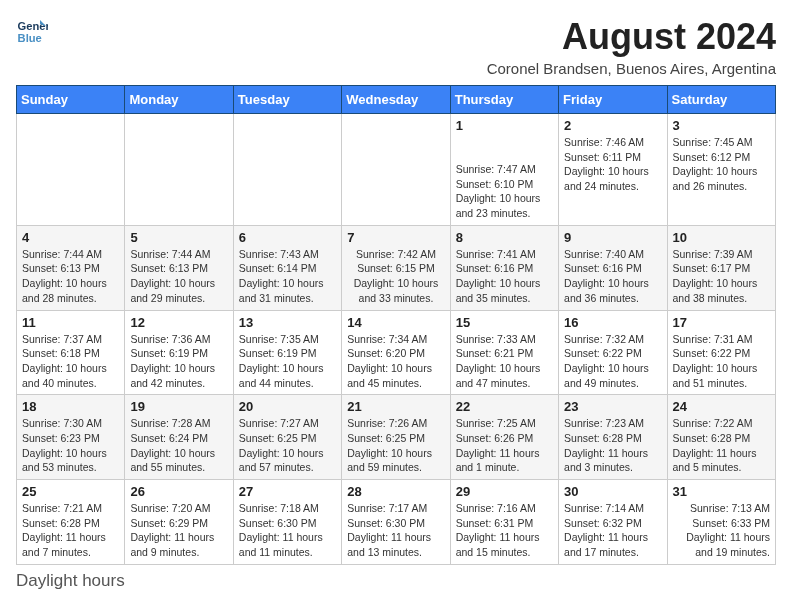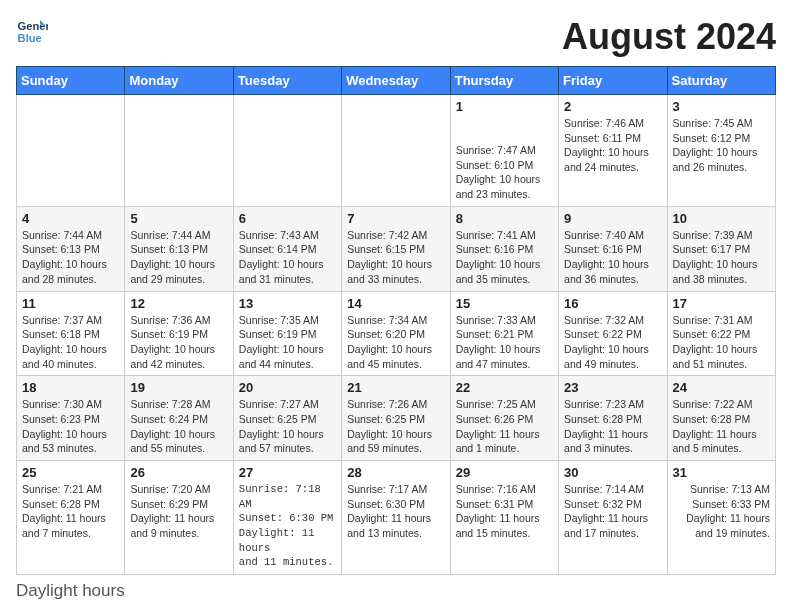--- a/index.html
+++ b/index.html
@@ -85,20 +85,21 @@
   <div class="logo">
     <svg class="logo-icon" viewBox="0 0 40 40" xmlns="http://www.w3.org/2000/svg">
       <rect x="0" y="0" width="40" height="40" fill="#fff"></rect>
       <text x="2" y="18" font-family="Arial" font-weight="bold" font-size="14" fill="#1a3a5c">General</text>
       <text x="2" y="33" font-family="Arial" font-weight="bold" font-size="14" fill="#4a90c4">Blue</text>
       <polygon points="30,5 38,13 30,10" fill="#4a90c4"></polygon>
     </svg>
   </div>
   <div class="title-area">
     <div class="month-year">August 2024</div>
+    <div class="location">Coronel Brandsen, Buenos Aires, Argentina</div>
   </div>
 </div>
 
 <table class="calendar">
   <thead>
     <tr>
     <th>Sunday</th>
         <th>Monday</th>
         <th>Tuesday</th>
         <th>Wednesday</th>
@@ -152,21 +153,21 @@
         </td>
         <td>
           <span class="day-number">6</span>
           <div class="day-info" style="white-space: pre-line;">Sunrise: 7:43 AM
 Sunset: 6:14 PM
 Daylight: 10 hours
 and 31 minutes.</div>
         </td>
         <td>
           <span class="day-number">7</span>
-          <div class="day-info" style="white-space: pre-line;">Sunrise: 7:42 AM
+          <div class="day-info" style="white-space: pre-line; text-align: center;">Sunrise: 7:42 AM
 Sunset: 6:15 PM
 Daylight: 10 hours
 and 33 minutes.</div>
         </td>
         <td>
           <span class="day-number">8</span>
           <div class="day-info" style="white-space: pre-line;">Sunrise: 7:41 AM
 Sunset: 6:16 PM
 Daylight: 10 hours
 and 35 minutes.</div>
@@ -298,21 +299,21 @@
         </td>
         <td>
           <span class="day-number">26</span>
           <div class="day-info" style="white-space: pre-line;">Sunrise: 7:20 AM
 Sunset: 6:29 PM
 Daylight: 11 hours
 and 9 minutes.</div>
         </td>
         <td>
           <span class="day-number">27</span>
-          <div class="day-info" style="white-space: pre-line; font-family: Liberation Mono, monospace;">Sunrise: 7:18 AM
+          <div class="day-info" style="white-space: pre-line;">Sunrise: 7:18 AM
 Sunset: 6:30 PM
 Daylight: 11 hours
 and 11 minutes.</div>
         </td>
         <td>
           <span class="day-number">28</span>
           <div class="day-info" style="white-space: pre-line;">Sunrise: 7:17 AM
 Sunset: 6:30 PM
 Daylight: 11 hours
 and 13 minutes.</div>

